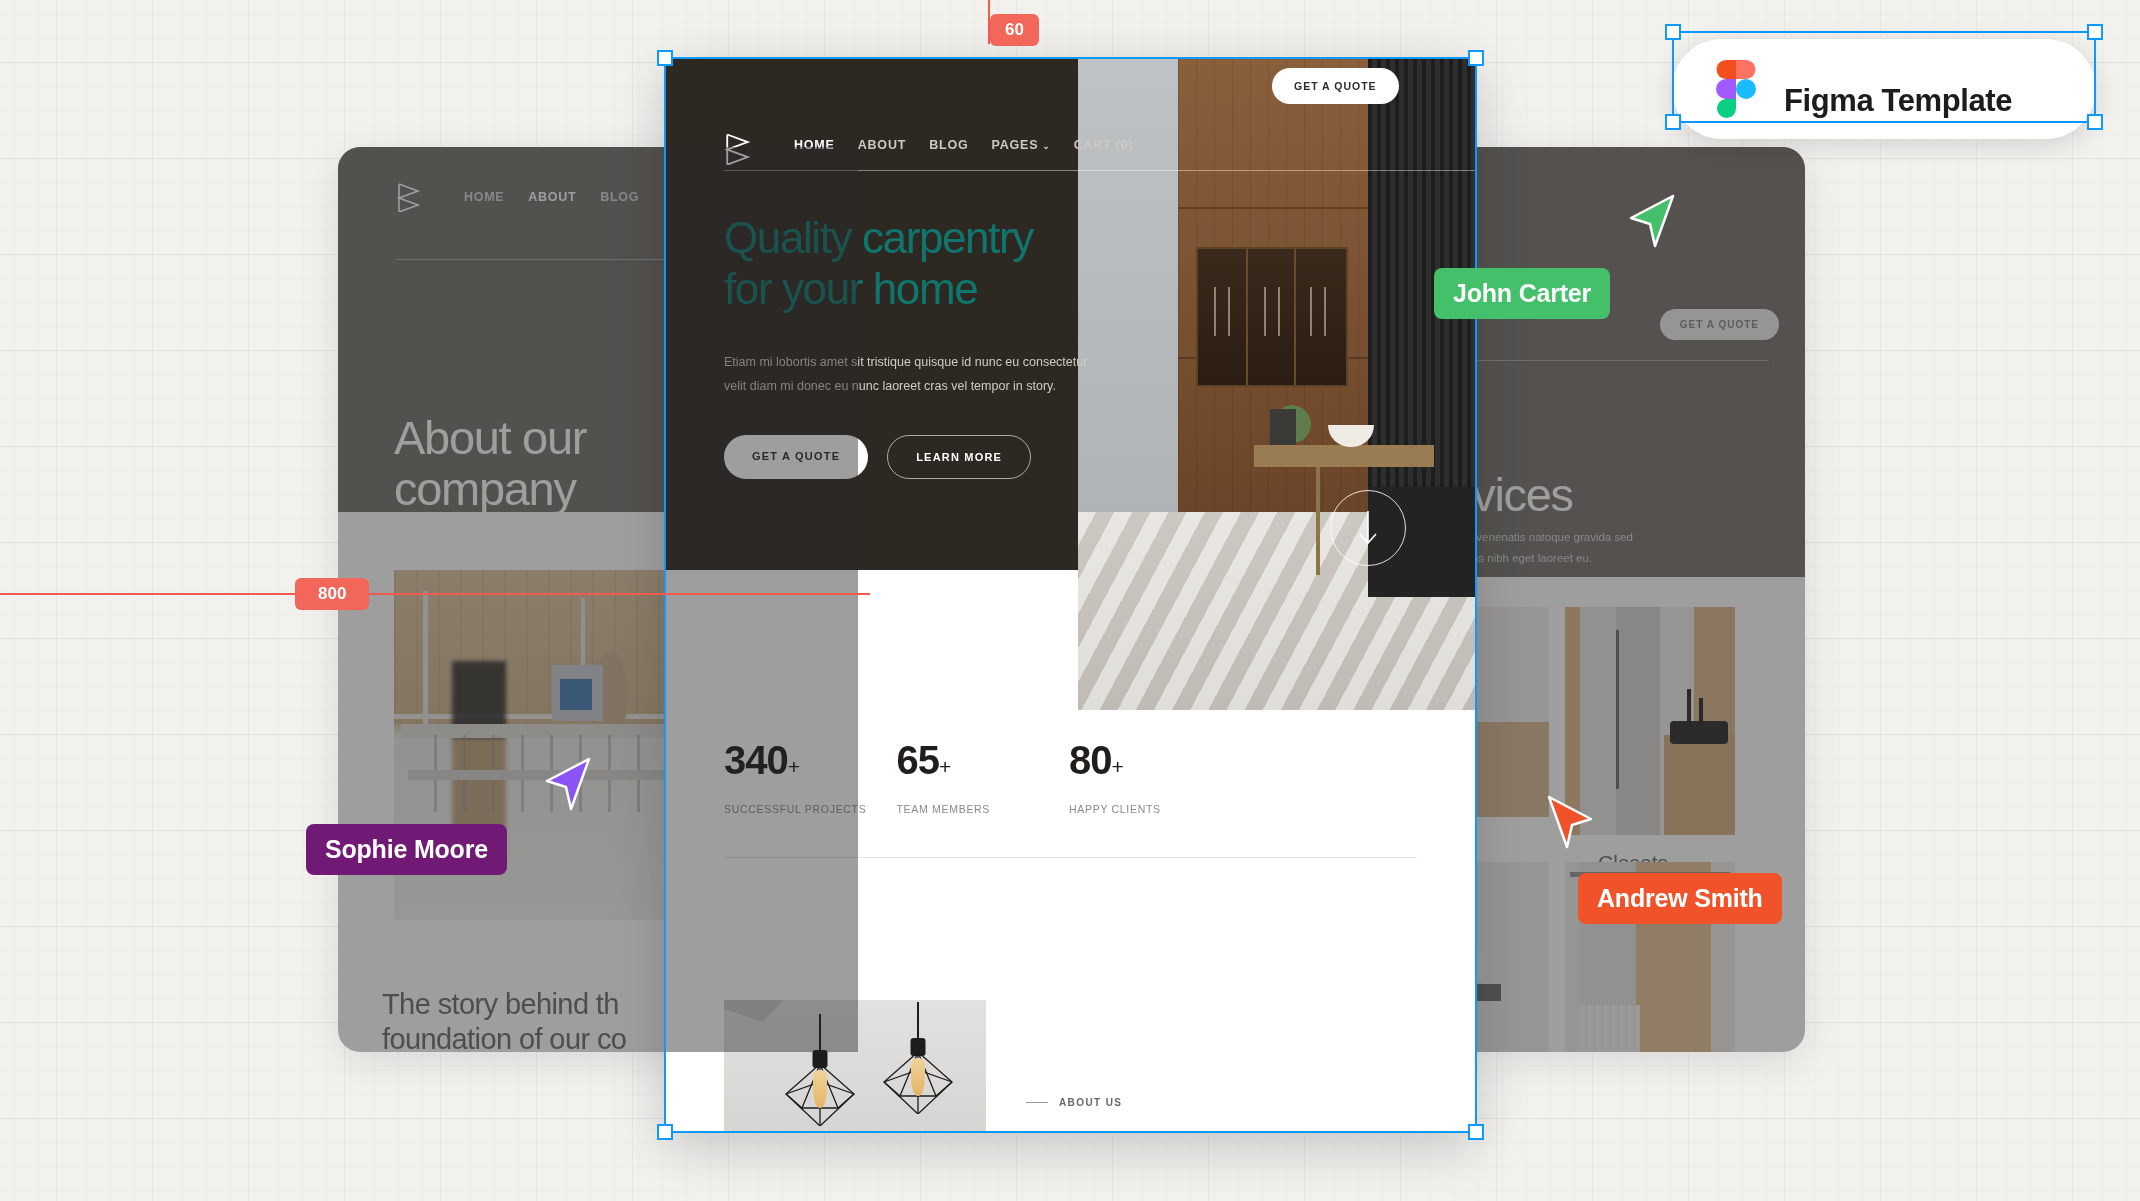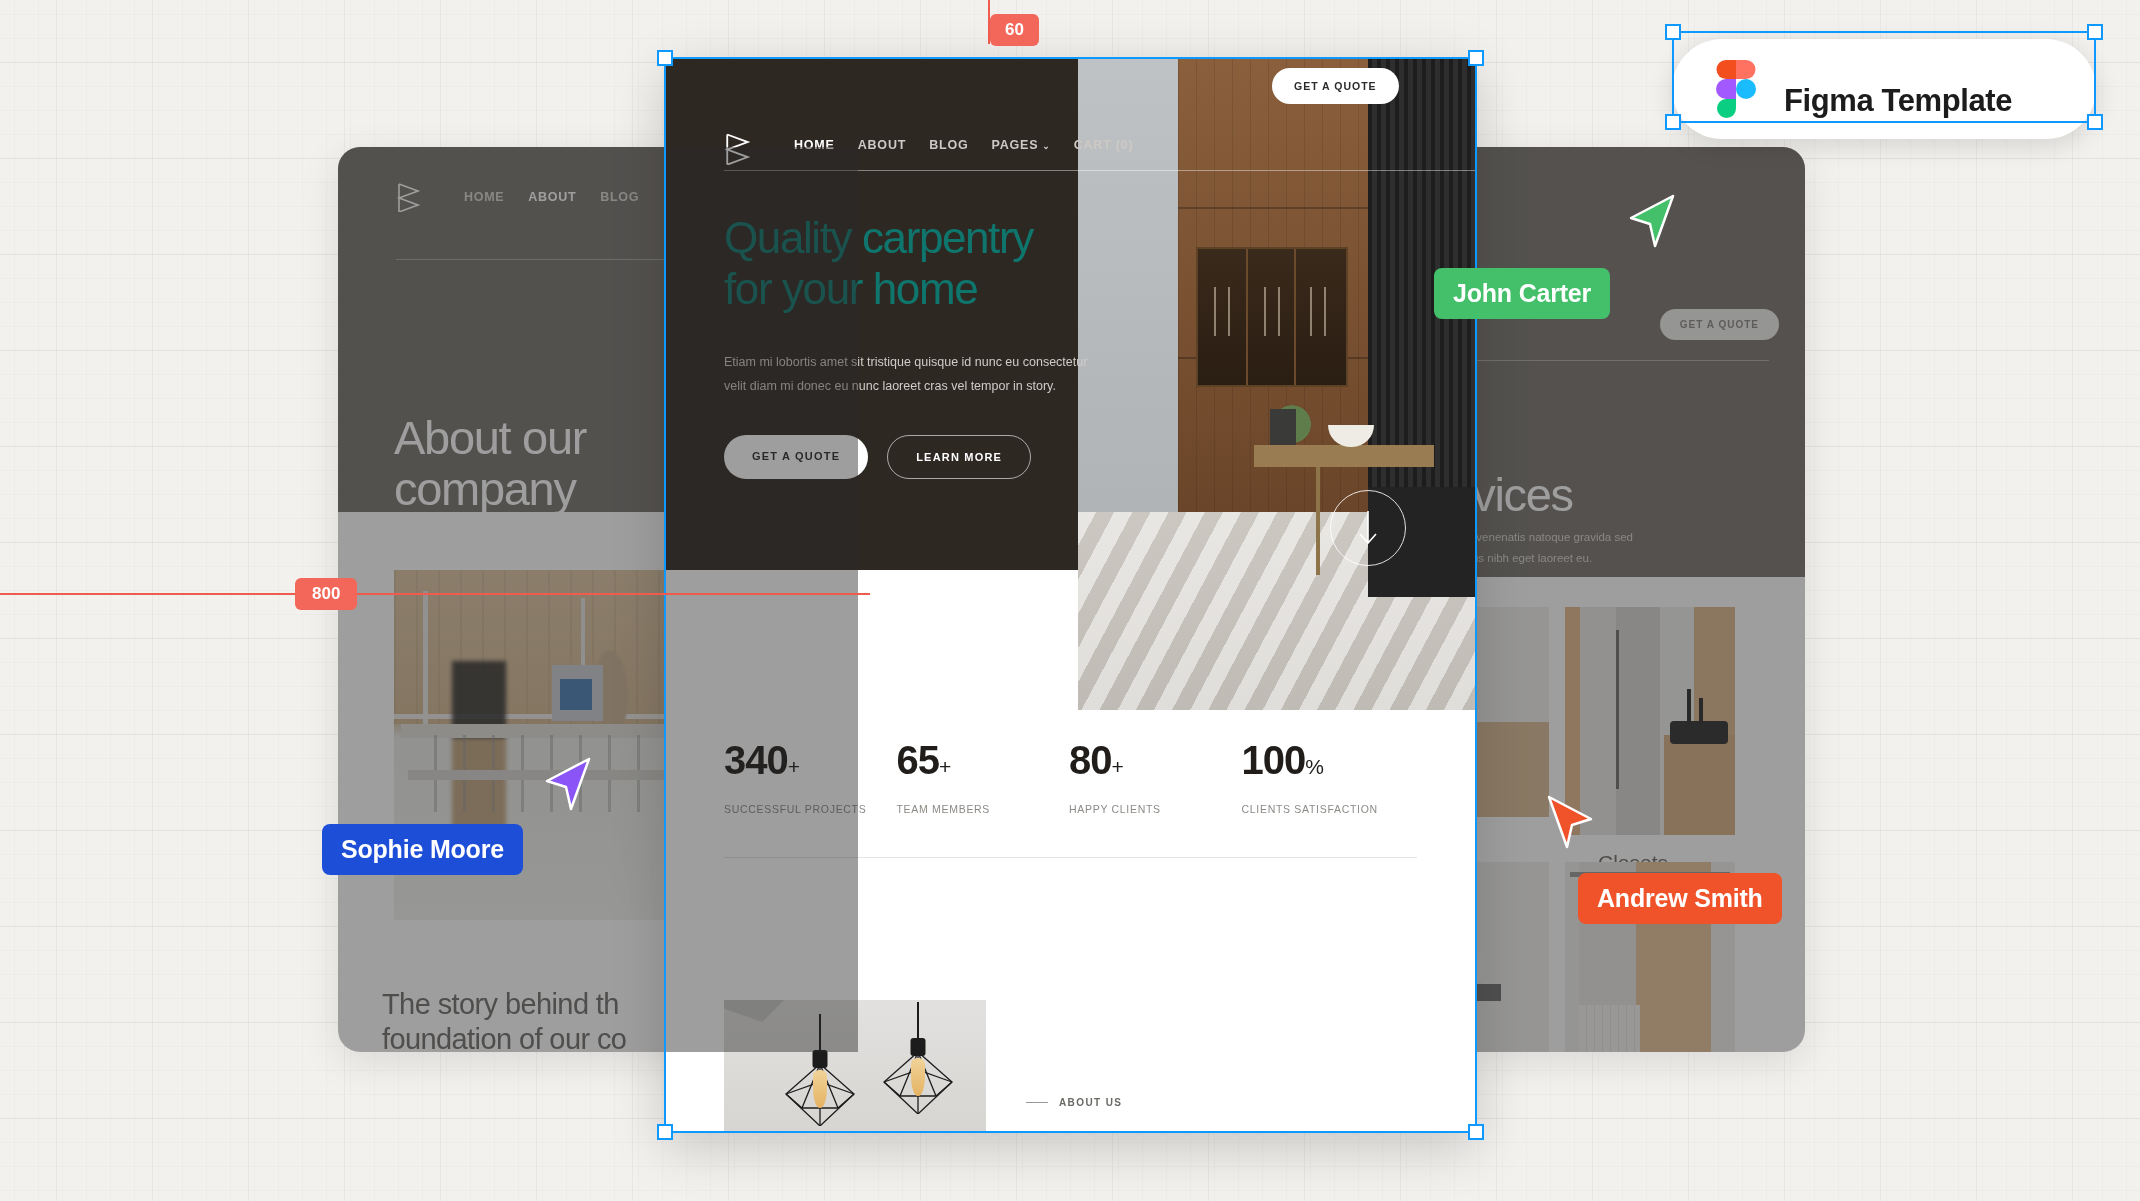--- a/index.html
+++ b/index.html
@@ -195,29 +195,29 @@
   #badge-label { font-size:31px; font-weight:700; color:#1c1c1c; letter-spacing:-.4px;margin-top:24px; }
   #badge-sel { position:absolute; left:1672px; top:31px; width:424px; height:92px;
                border:2px solid #0d99ff; z-index:71; pointer-events:none; }
 
   
   #guide-v { position:absolute; left:988px; top:0; width:2px; height:44px; background:#f05b4f; z-index:75; }
   #badge-60 { position:absolute; left:990px; top:14px; background:#f2675a; color:#fff; border-radius:6px;
               padding:6px 15px; font-size:17px; font-weight:600; z-index:76; }
   #guide-h { position:absolute; left:0; top:593px; width:870px; height:2px; background:#f05b4f; z-index:75; }
   #badge-800 { position:absolute; left:295px; top:578px; background:#f2675a; color:#fff; border-radius:6px;
-               padding:6px 17px; font-size:17px; font-weight:600; z-index:76; }
+               padding:6px 23px; font-size:17px; font-weight:600; z-index:76; }
 
   
   .cursor-label { position:absolute; border-radius:8px; padding:11px 19px; color:#fff;
                   font-size:25px; font-weight:700; letter-spacing:-.2px; z-index:80; white-space:nowrap; }
   .cursor-arrow { position:absolute; z-index:81; }
   #cur-john-label { left:1434px; top:268px; background:#44c06a; }
   #cur-john-arrow { left:1627px; top:192px; }
-  #cur-sophie-label { left:322px; top:824px; background:#1d4ed8; }
+  #cur-sophie-label { left:306px; top:824px; background:#701a75; }
   #cur-sophie-arrow { left:543px; top:755px; }
   #cur-andrew-label { left:1578px; top:873px; background:#f0532a; }
   #cur-andrew-arrow { left:1545px; top:793px; }
 </style>
 </head>
 <body>
 
 <div id="canvas">
   <div id="canvas-fine"></div>
 </div>
@@ -375,24 +375,20 @@
       <div class="num"><span>340</span><sup>+</sup></div>
       <div class="lbl">SUCCESSFUL PROJECTS</div>
     </div>
     <div class="stat">
       <div class="num"><span>65</span><sup>+</sup></div>
       <div class="lbl">TEAM MEMBERS</div>
     </div>
     <div class="stat">
       <div class="num"><span>80</span><sup>+</sup></div>
       <div class="lbl">HAPPY CLIENTS</div>
-    </div>
-    <div class="stat">
-      <div class="num"><span>100</span><sup>%</sup></div>
-      <div class="lbl">CLIENTS SATISFACTION</div>
     </div>
   </div>
   <div id="stats-rule"></div>
 
   <div id="lamp-photo">
     <div class="lp-corner"></div>
     <div class="lamp" id="lamp1">
       <div class="cord"></div>
         <div class="cap"></div>
       <svg class="cage" viewBox="0 0 72 62">

